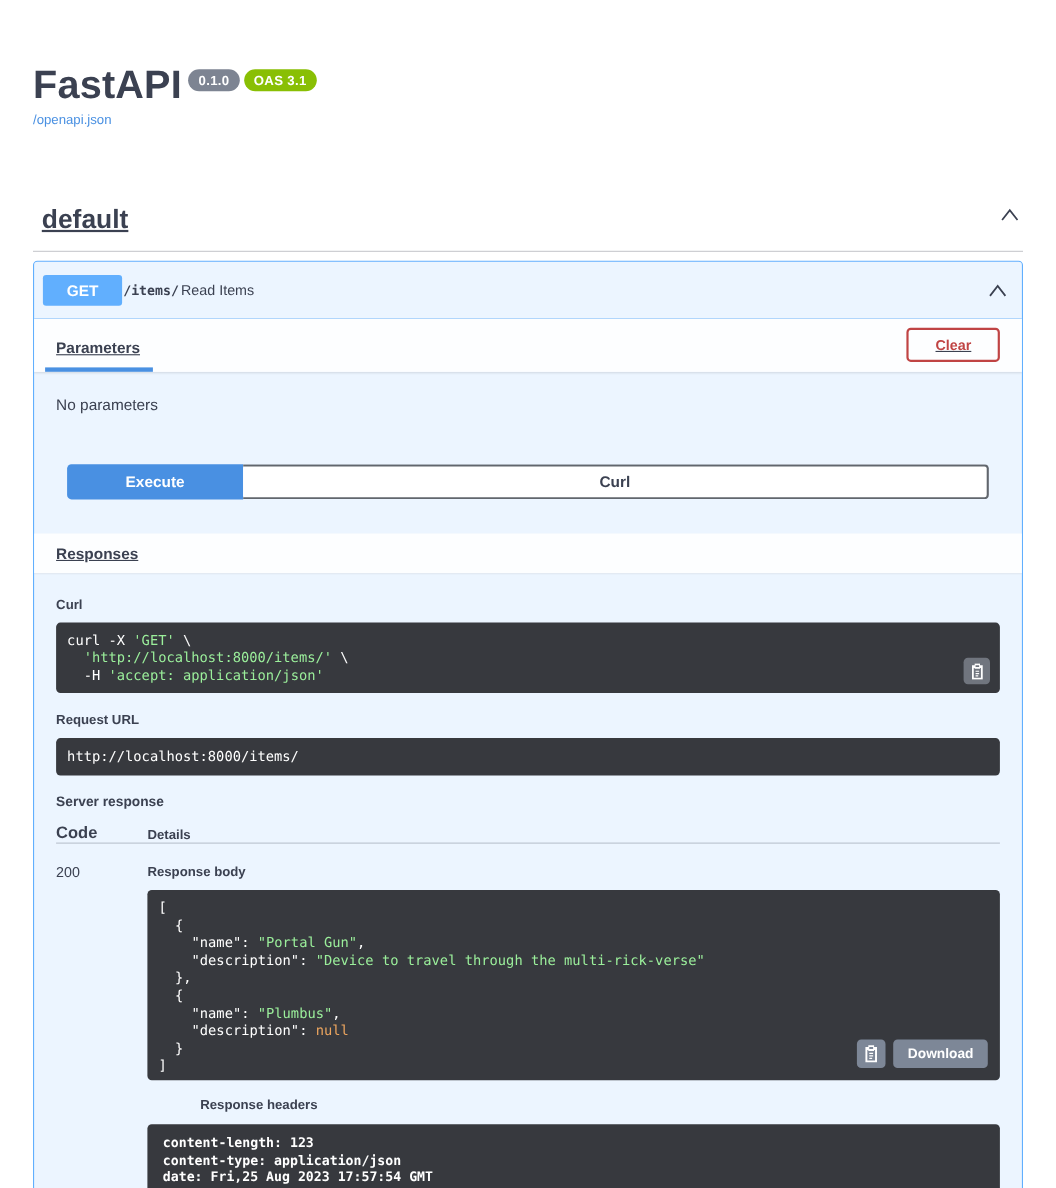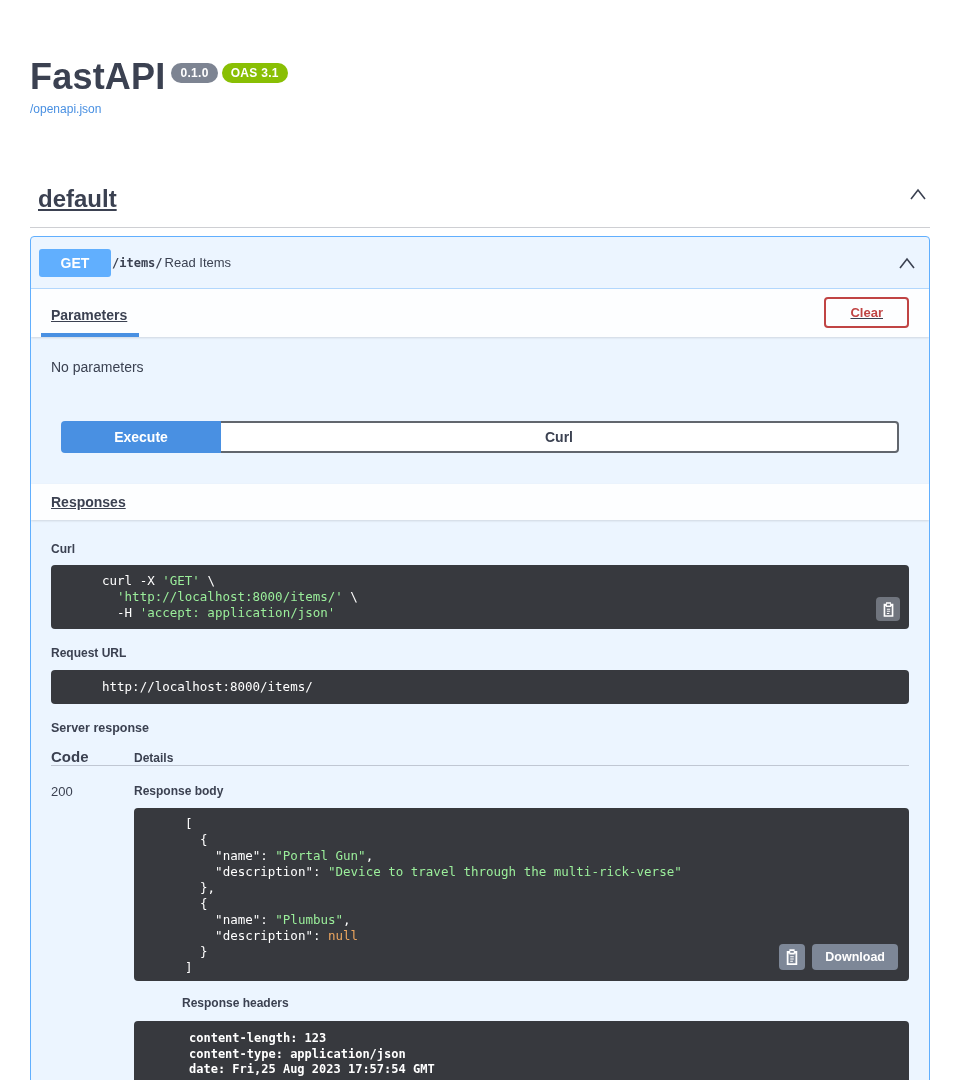--- a/index.html
+++ b/index.html
@@ -75,21 +75,21 @@
              border:2px solid #61666d;border-radius:0 4px 4px 0;border-left:none;
              cursor:pointer;font-family:"Liberation Sans",sans-serif;}
 
   
   .responses-inner{padding:0 20px 20px 20px;}
   .block-label{font-size:12px;font-weight:700;color:var(--c-text);}
   .lbl-curl{margin:22px 0 9px 0;}
   .lbl-requrl{margin:17px 0 10px 0;}
   .lbl-servresp{margin:17px 0 0 0;font-size:12.5px;}
   .code-block{position:relative;background:var(--c-codebg);border-radius:4px;color:#fff;
-              font-family:"DejaVu Sans Mono",monospace;font-size:12.5px;line-height:16px;padding-left:41px;}
+              font-family:"DejaVu Sans Mono",monospace;font-size:12.5px;line-height:16px;}
   .code-block pre{font-family:inherit;white-space:pre;overflow:hidden;}
   .curl-block pre{padding:8px 36px 8px 10px;}
   .url-block pre{padding:9px 10px;font-weight:400;}
   .tok-s{color:var(--c-string);}
   .tok-n{color:var(--c-null);}
   .copy-btn{position:absolute;right:9px;bottom:8px;width:24px;height:24px;
             background:#70757e;border:none;border-radius:4px;cursor:pointer;
             display:flex;align-items:center;justify-content:center;padding:0;}
 
   

